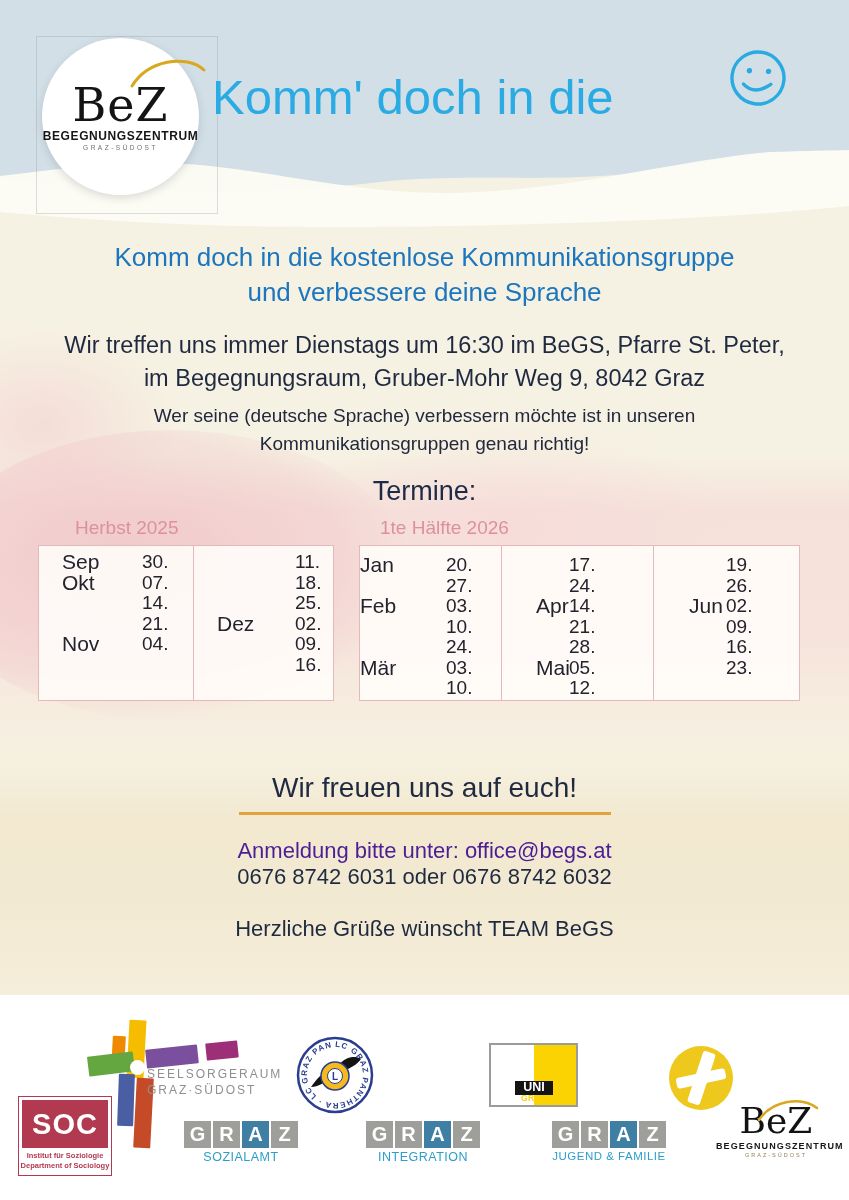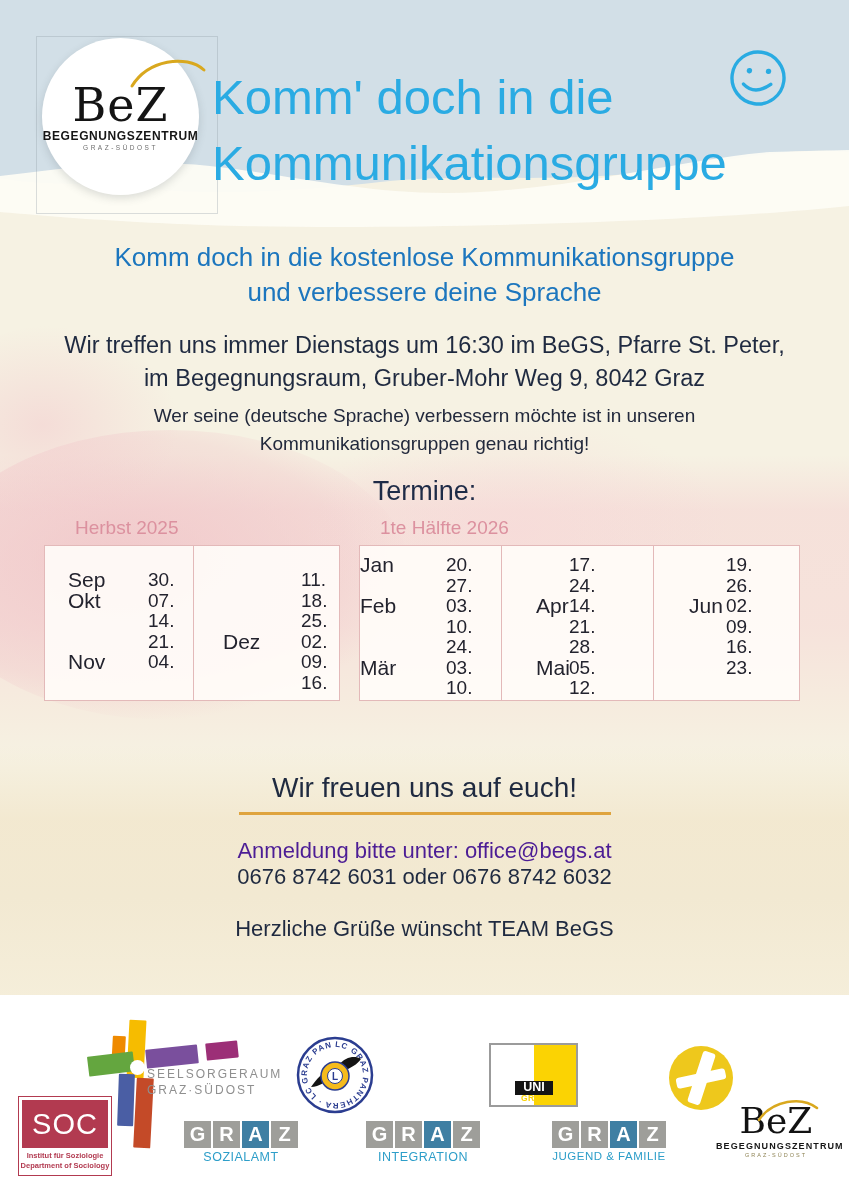--- a/index.html
+++ b/index.html
@@ -33,41 +33,41 @@
 
   
   .subtitle{top:240px;font-size:26px;line-height:35px;color:#1c76be;}
   .meeting{top:329px;font-size:23.5px;line-height:33px;color:#1f2a40;}
   .note{top:402px;font-size:19px;line-height:28px;color:#22293c;}
 
   
   .termine-h{top:476px;font-size:27px;color:#1e2b47;}
   .season{font-size:19px;color:#dc919f;}
   .tbl{background:rgba(255,252,248,.92);border:1px solid #e3b9b9;}
-  .lt{left:44px;top:545px;width:296px;height:156px;display:grid;grid-template-columns:103px 41px 112px 40px;
-      grid-auto-rows:20.5px;padding-top:24px;box-sizing:border-box;align-content:start;}
+  .lt{left:38px;top:545px;width:296px;height:156px;display:grid;grid-template-columns:103px 41px 112px 40px;
+      grid-auto-rows:20.5px;padding-top:6px;box-sizing:border-box;align-content:start;}
   .rt{left:359px;top:545px;width:441px;height:156px;display:grid;grid-template-columns:86px 56px 67px 85px 72px 75px;
       grid-auto-rows:20.5px;padding-top:9px;box-sizing:border-box;align-content:start;}
   .cell{line-height:20.5px;color:#23232e;font-size:19px;white-space:nowrap;}
   .mcol{font-size:21px;}
   .lt .c0{padding-left:23px}.lt .c2{padding-left:34px}
   .rt .c0{}.rt .c2{padding-left:34px}.rt .c4{padding-left:35px}
   .vline{width:1px;background:#e3b9b9;}
 
   
   .headline{top:772px;font-size:28px;color:#1f2a40;}
   .gold-rule{left:239px;top:812px;width:372px;height:3px;background:#dfa43e;}
   .contact1{top:838px;font-size:22px;color:#4c1d95;}
   .contact2{top:864px;font-size:22px;color:#1f2a40;}
   .greeting{top:916px;font-size:22px;color:#1f2a40;}
 
   
   .soc{left:18px;top:1096px;width:94px;height:80px;border:1px solid #b23a50;background:#fff;box-sizing:border-box;}
   .soc-red{position:absolute;left:3px;top:3px;right:3px;height:48px;background:#b23a50;
-           display:flex;align-items:center;justify-content:center;color:#fff;font-weight:normal;font-size:29px;letter-spacing:1px;}
+           display:flex;align-items:center;justify-content:center;color:#fff;font-weight:bold;font-size:29px;letter-spacing:1px;}
   .soc-txt{position:absolute;left:0;right:0;top:54px;text-align:center;color:#b23a50;font-size:7.5px;font-weight:bold;line-height:9.5px;}
   .bar{position:absolute;border-radius:1px;}
   .ssr-txt{left:147px;top:1066px;color:#8f8f8f;font-size:12px;letter-spacing:2px;line-height:16px;white-space:nowrap;}
   .lions{left:295px;top:1035px;width:80px;height:80px;}
   .uni{left:489px;top:1043px;width:89px;height:64px;border:2px solid #9b9b9b;background:#fff;box-sizing:border-box;}
   .uni-yellow{position:absolute;left:50%;top:0;width:50%;height:100%;background:#fbd303;}
   .uni-box{position:absolute;left:24px;top:36px;width:38px;height:14px;background:#141414;text-align:center;}
   .uni-box .u1{color:#fff;font-weight:bold;font-size:12.5px;line-height:13px;}
   .uni-box .u2{color:#fbd303;font-weight:bold;font-size:8.5px;line-height:9px;letter-spacing:.5px;}
   .ycross{left:669px;top:1046px;width:64px;height:64px;border-radius:50%;background:#eec81c;}
@@ -104,21 +104,20 @@
   <div class="abs logo-circle">
     <svg class="swoosh" viewBox="0 0 80 34">
       <path d="M4,30 C20,4 58,-2 76,14" stroke="#d9a81e" stroke-width="3" fill="none" stroke-linecap="round"></path>
     </svg>
     <div class="logo-bez">BeZ</div>
     <div class="logo-name">BEGEGNUNGSZENTRUM</div>
     <div class="logo-sub">GRAZ-SÜDOST</div>
   </div>
   <div class="abs title">
     <div>Komm' doch in die</div>
-    <div>Kommunikationsgruppe</div>
   </div>
   <svg class="abs smiley" viewBox="0 0 60 60">
     <g transform="rotate(8 30 30)" stroke="#29abe2" fill="none" stroke-width="3.4">
       <circle cx="30" cy="30" r="26"></circle>
       <circle cx="20.5" cy="24" r="2.7" fill="#29abe2" stroke="none"></circle>
       <circle cx="39.5" cy="22" r="2.7" fill="#29abe2" stroke="none"></circle>
       <path d="M16.5,38 Q29,48 43.5,34.5" stroke-linecap="round"></path>
     </g>
   </svg>
 

